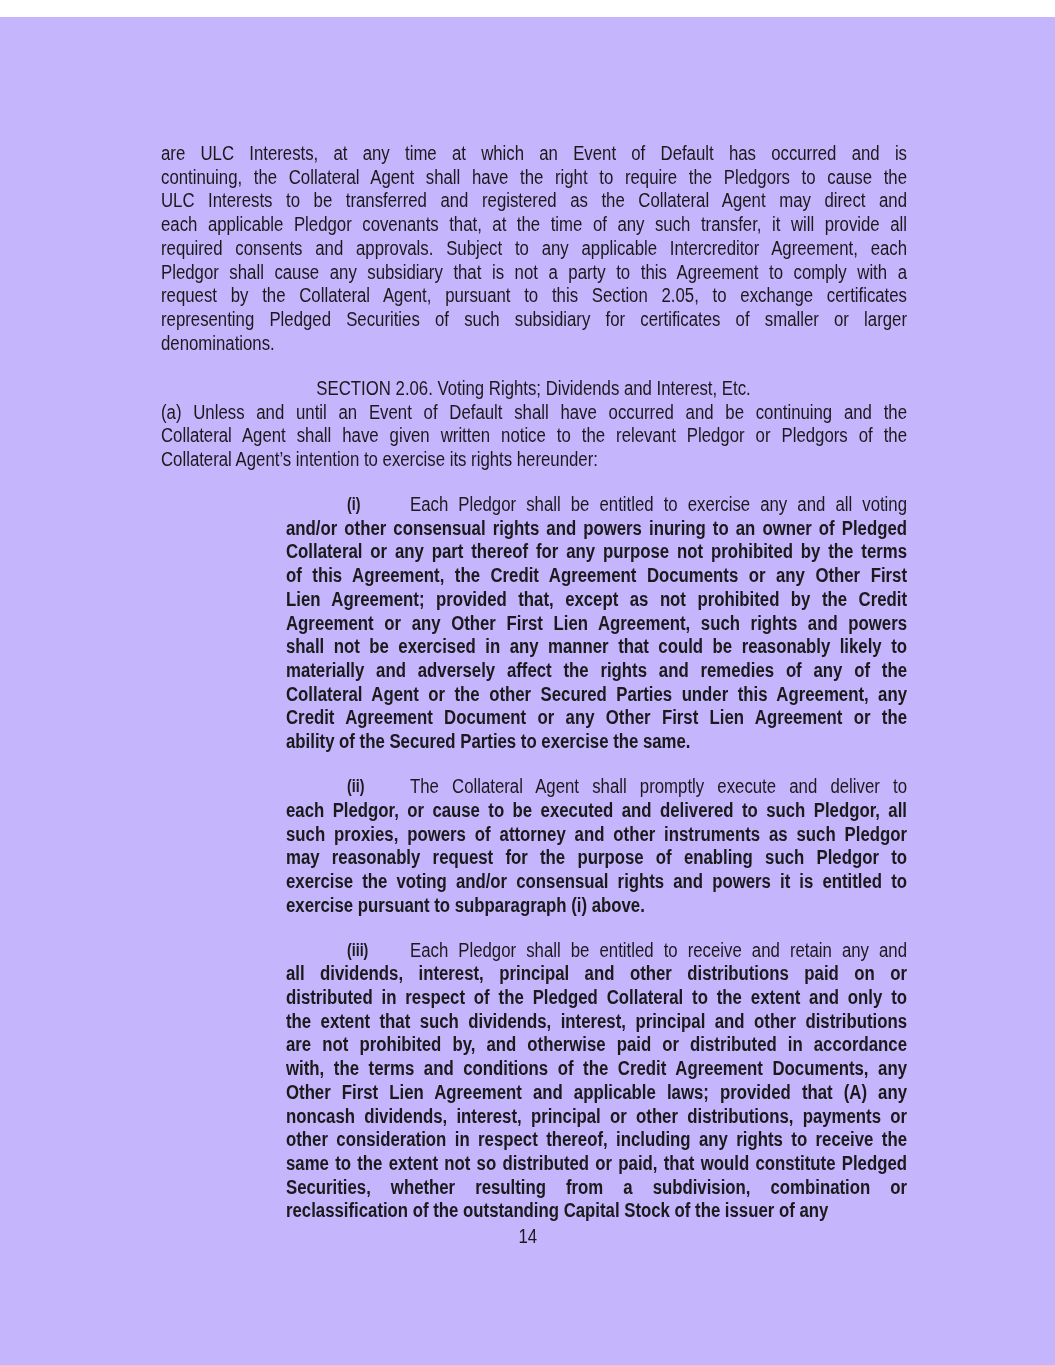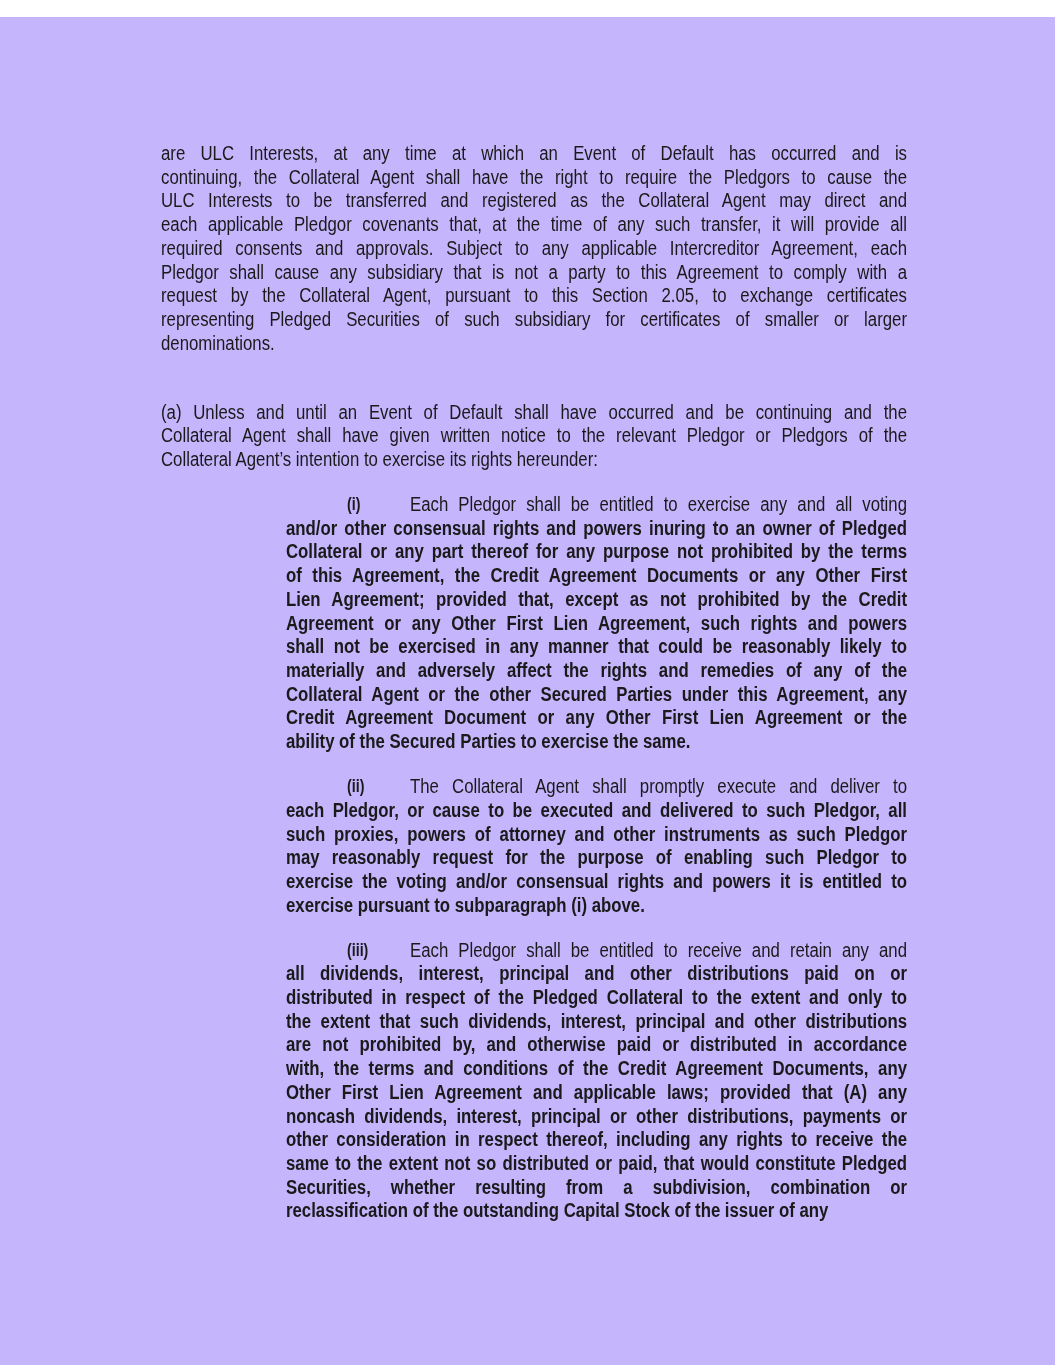--- a/index.html
+++ b/index.html
@@ -39,20 +39,21 @@
     <div class="line full just" style="top:148px"><span class="inner">continuing, the Collateral Agent shall have the right to require the Pledgors to cause the</span></div>
     <div class="line full just" style="top:171px"><span class="inner">ULC Interests to be transferred and registered as the Collateral Agent may direct and</span></div>
     <div class="line full just" style="top:195px"><span class="inner">each applicable Pledgor covenants that, at the time of any such transfer, it will provide all</span></div>
     <div class="line full just" style="top:219px"><span class="inner">required consents and approvals. Subject to any applicable Intercreditor Agreement, each</span></div>
     <div class="line full just" style="top:243px"><span class="inner">Pledgor shall cause any subsidiary that is not a party to this Agreement to comply with a</span></div>
     <div class="line full just" style="top:266px"><span class="inner">request by the Collateral Agent, pursuant to this Section 2.05, to exchange certificates</span></div>
     <div class="line full just" style="top:290px"><span class="inner">representing Pledged Securities of such subsidiary for certificates of smaller or larger</span></div>
     <div class="line full" style="top:314px"><span class="inner">denominations.</span></div>
   </div>
 
+  <div class="heading" style="top:359px"><span class="inner">SECTION 2.06. Voting Rights; Dividends and Interest, Etc.</span></div>
 
   <div>
     <div class="line full just" style="top:383px"><span class="inner">(a) Unless and until an Event of Default shall have occurred and be continuing and the</span></div>
     <div class="line full just" style="top:406px"><span class="inner">Collateral Agent shall have given written notice to the relevant Pledgor or Pledgors of the</span></div>
     <div class="line full" style="top:430px"><span class="inner">Collateral Agent’s intention to exercise its rights hereunder:</span></div>
   </div>
 
   <div>
     <span class="marker" style="left:347px; top:475px">(i)</span>
     <div class="line just" style="left:410px; width:497px; top:475px"><span class="inner">Each Pledgor shall be entitled to exercise any and all voting</span></div>
@@ -87,14 +88,15 @@
     <div class="line ind just" style="top:1015px"><span class="inner">are not prohibited by, and otherwise paid or distributed in accordance</span></div>
     <div class="line ind just" style="top:1039px"><span class="inner">with, the terms and conditions of the Credit Agreement Documents, any</span></div>
     <div class="line ind just" style="top:1063px"><span class="inner">Other First Lien Agreement and applicable laws; provided that (A) any</span></div>
     <div class="line ind just" style="top:1087px"><span class="inner">noncash dividends, interest, principal or other distributions, payments or</span></div>
     <div class="line ind just" style="top:1110px"><span class="inner">other consideration in respect thereof, including any rights to receive the</span></div>
     <div class="line ind just" style="top:1134px"><span class="inner">same to the extent not so distributed or paid, that would constitute Pledged</span></div>
     <div class="line ind just" style="top:1158px"><span class="inner">Securities, whether resulting from a subdivision, combination or</span></div>
     <div class="line ind" style="top:1181px"><span class="inner">reclassification of the outstanding Capital Stock of the issuer of any</span></div>
   </div>
 
+  <div class="pagenum" style="top:1207px"><span class="inner">14</span></div>
 
 </div>
 
 </body></html>

